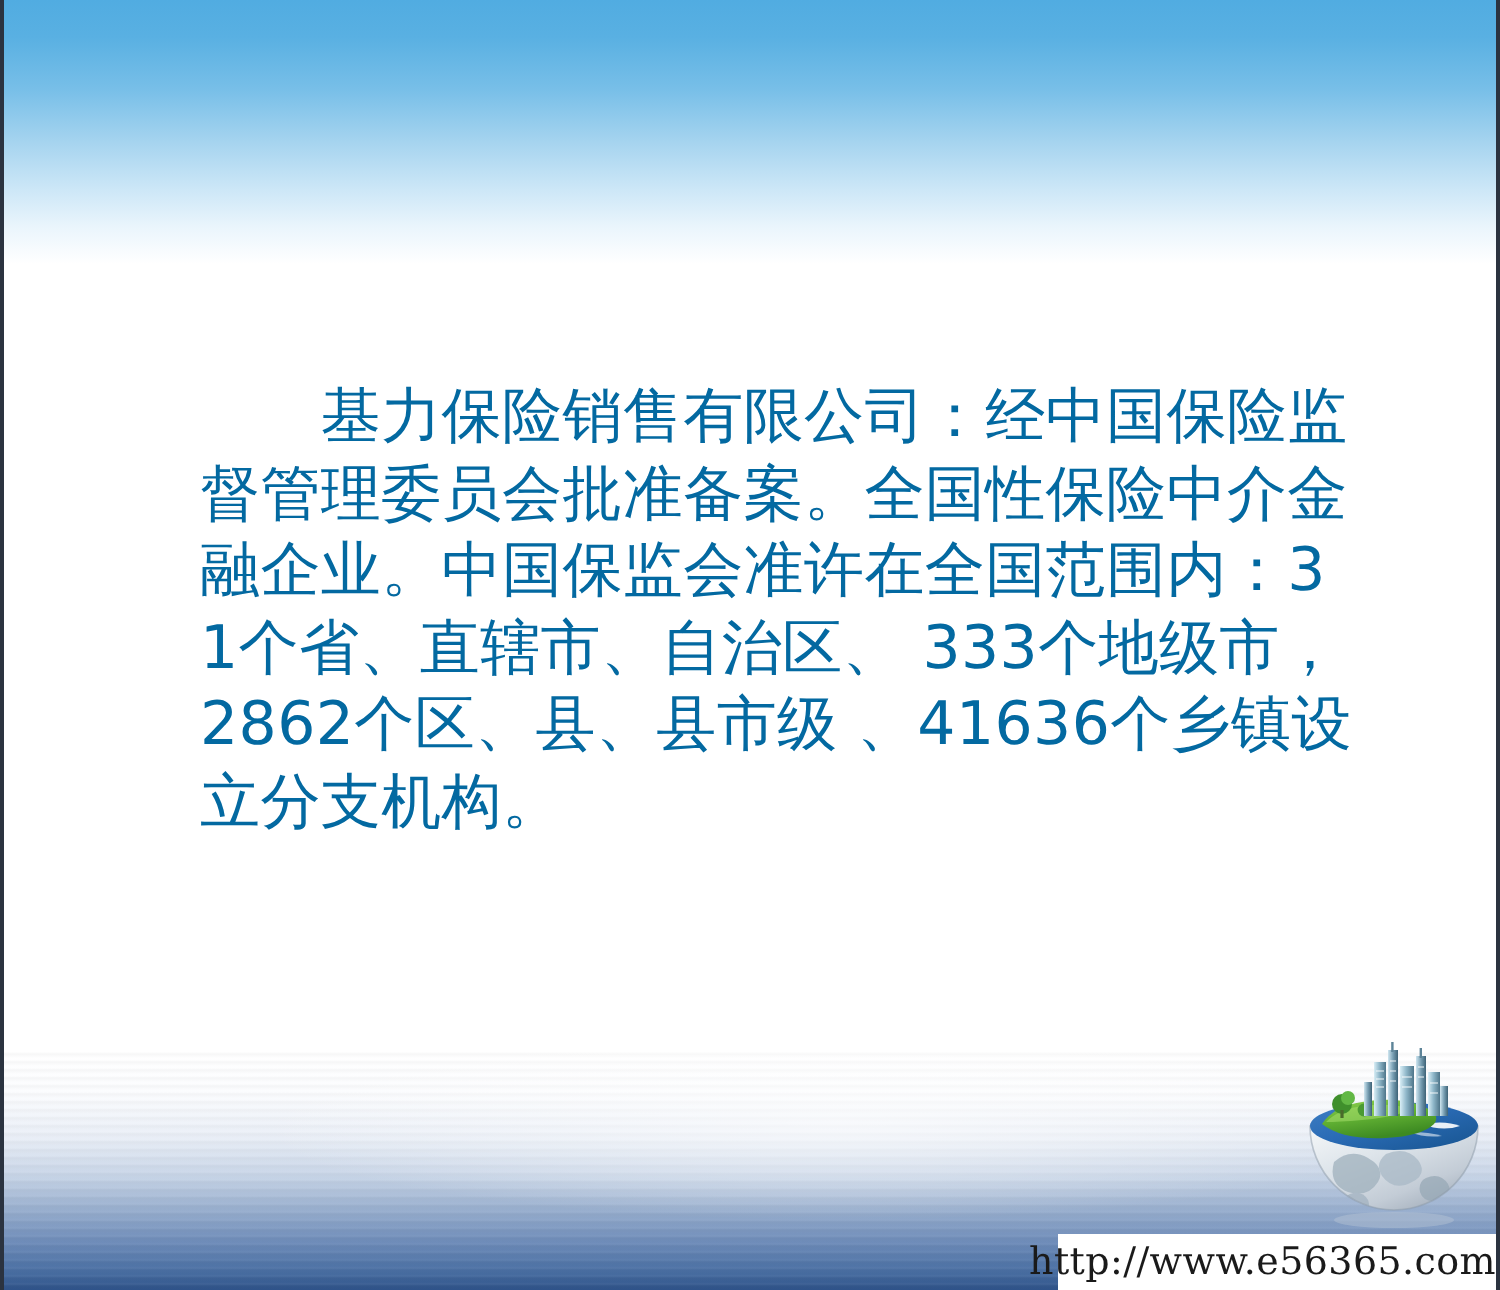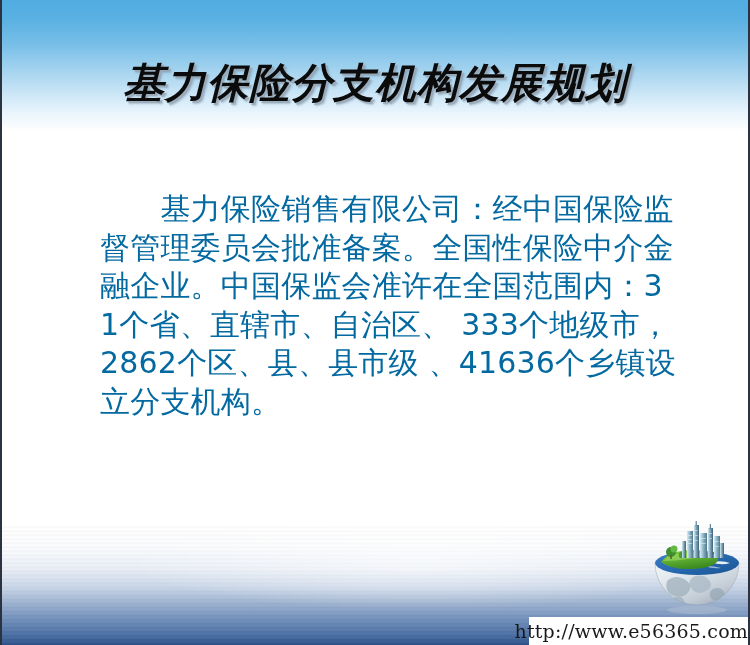--- a/index.html
+++ b/index.html
@@ -132,21 +132,20 @@
 </head>
 <body>
 
 <div class="slide">
 
   <div class="sky"></div>
 
   <div class="sea"></div>
   <div class="sea-shimmer"></div>
 
-  <div class="title">基力保险分支机构发展规划</div>
 
   <div class="body-text">　　基力保险销售有限公司：经中国保险监督管理委员会批准备案。全国性保险中介金融企业。中国保监会准许在全国范围内：31个省、直辖市、自治区、 333个地级市， 2862个区、县、县市级 、41636个乡镇设立分支机构。</div>
 
   <div class="globe">
     <svg viewBox="0 0 96 96" width="96" height="96" xmlns="http://www.w3.org/2000/svg">
       <defs>
         <linearGradient id="oceanTop" x1="0" y1="0" x2="1" y2="1">
           <stop offset="0%" stop-color="#3e7fc4"></stop>
           <stop offset="45%" stop-color="#2a6bb5"></stop>
           <stop offset="100%" stop-color="#17548f"></stop>

